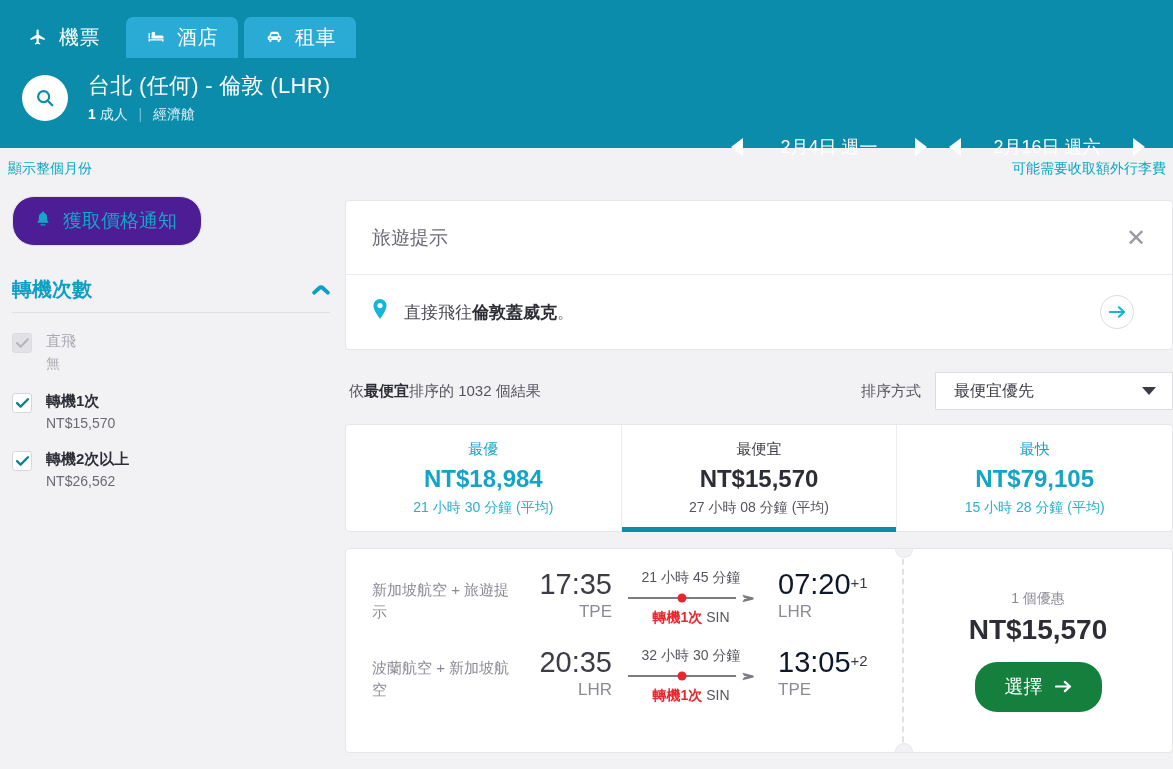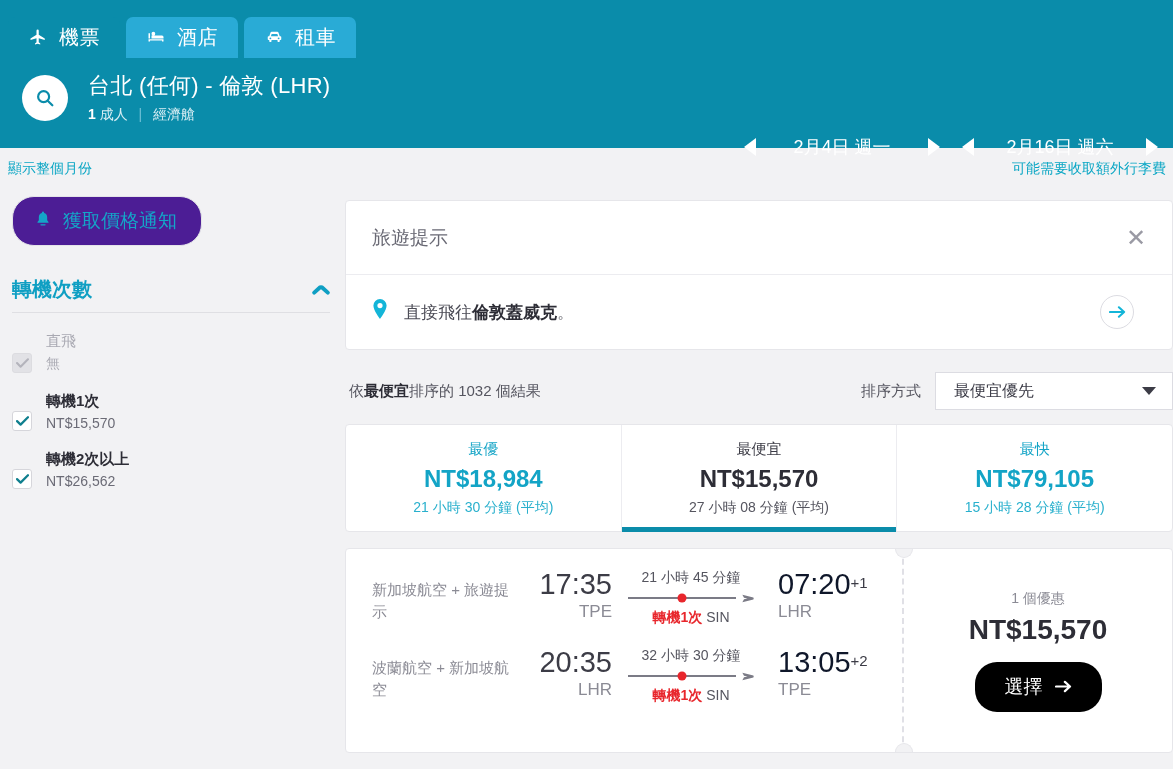--- a/index.html
+++ b/index.html
@@ -30,21 +30,21 @@
   .search-circle {
     width: 46px; height: 46px; border-radius: 50%; background: #fff;
     display: flex; align-items: center; justify-content: center; flex: none; cursor: pointer;
   }
   .route-block { margin-left: 20px; }
   .route-title { color: #fff; font-size: 22px; line-height: 1.3; letter-spacing: .3px; }
   .route-sub { color: #d8eef4; font-size: 14px; margin-top: 5px; }
   .route-sub b { color: #fff; font-weight: bold; }
   .route-sub .sep { color: #6fc0d6; margin: 0 7px; }
 
-  .datenav { position: absolute; right: 4px; top: 72px; display: flex; }
+  .datenav { position: absolute; right: 17px; top: 72px; display: flex; }
   .dategroup { display: flex; align-items: center; }
   .arrow-btn {
     width: 34px; height: 34px; display: flex; align-items: center; justify-content: center;
     cursor: pointer; background: none; border: none;
   }
   .tri-l { width: 0; height: 0; border-top: 9px solid transparent; border-bottom: 9px solid transparent; border-right: 12px solid #fff; }
   .tri-r { width: 0; height: 0; border-top: 9px solid transparent; border-bottom: 9px solid transparent; border-left: 12px solid #fff; }
   .date-label { color: #fff; font-size: 18px; width: 150px; text-align: center; cursor: pointer; }
 
   
@@ -70,21 +70,21 @@
   }
   .filter-title { color: #0f9fc3; font-size: 20px; font-weight: bold; }
   .chev { width: 18px; height: 11px; position: relative; }
   .chev::before, .chev::after {
     content: ""; position: absolute; top: 4px; width: 12px; height: 3.5px;
     background: #0f9fc3; border-radius: 2px;
   }
   .chev::before { left: -1px; transform: rotate(-42deg); }
   .chev::after { left: 7px; transform: rotate(42deg); }
 
-  .opt { display: flex; align-items: flex-end; margin-top: 19px; cursor: pointer; }
+  .opt { display: flex; align-items: flex-start; margin-top: 19px; cursor: pointer; }
   .cbox {
     width: 20px; height: 20px; border-radius: 3px; flex: none; margin-top: 1px;
     display: flex; align-items: center; justify-content: center; background: #fff;
     border: 1px solid #d6d6db;
   }
   .cbox.on { background: #fff; }
   .cbox.off { background: #e2e2e6; border-color: #dcdce0; }
   .opt-txt { margin-left: 14px; }
   .opt-label { font-size: 15px; font-weight: bold; color: #2d2d36; }
   .opt-label.dim { color: #a9a9b2; font-weight: normal; }
@@ -187,21 +187,21 @@
     position: absolute; left: -9px; width: 18px; height: 10px; background: #f2f2f4;
     border: 1px solid #e6e6ea;
   }
   .notch.top { top: -1px; border-top: none; border-radius: 0 0 12px 12px; }
   .notch.bot { bottom: -1px; border-bottom: none; border-radius: 12px 12px 0 0; }
 
   .buy { width: 268px; flex: none; display: flex; flex-direction: column; align-items: center; justify-content: center; gap: 6px; }
   .deal { font-size: 14px; color: #8b8b95; }
   .buy-price { font-size: 28px; font-weight: bold; color: #2d2d36; }
   .select-btn {
-    margin-top: 10px; background: #000000; color: #fff; border: none;
+    margin-top: 10px; background: #15803d; color: #fff; border: none;
     border-radius: 22px; padding: 12px 30px; font-size: 19px; display: flex;
     align-items: center; gap: 12px; cursor: pointer; font-family: inherit;
   }
 </style>
 </head>
 <body>
 
 <div class="page">
 
   <div class="header">

